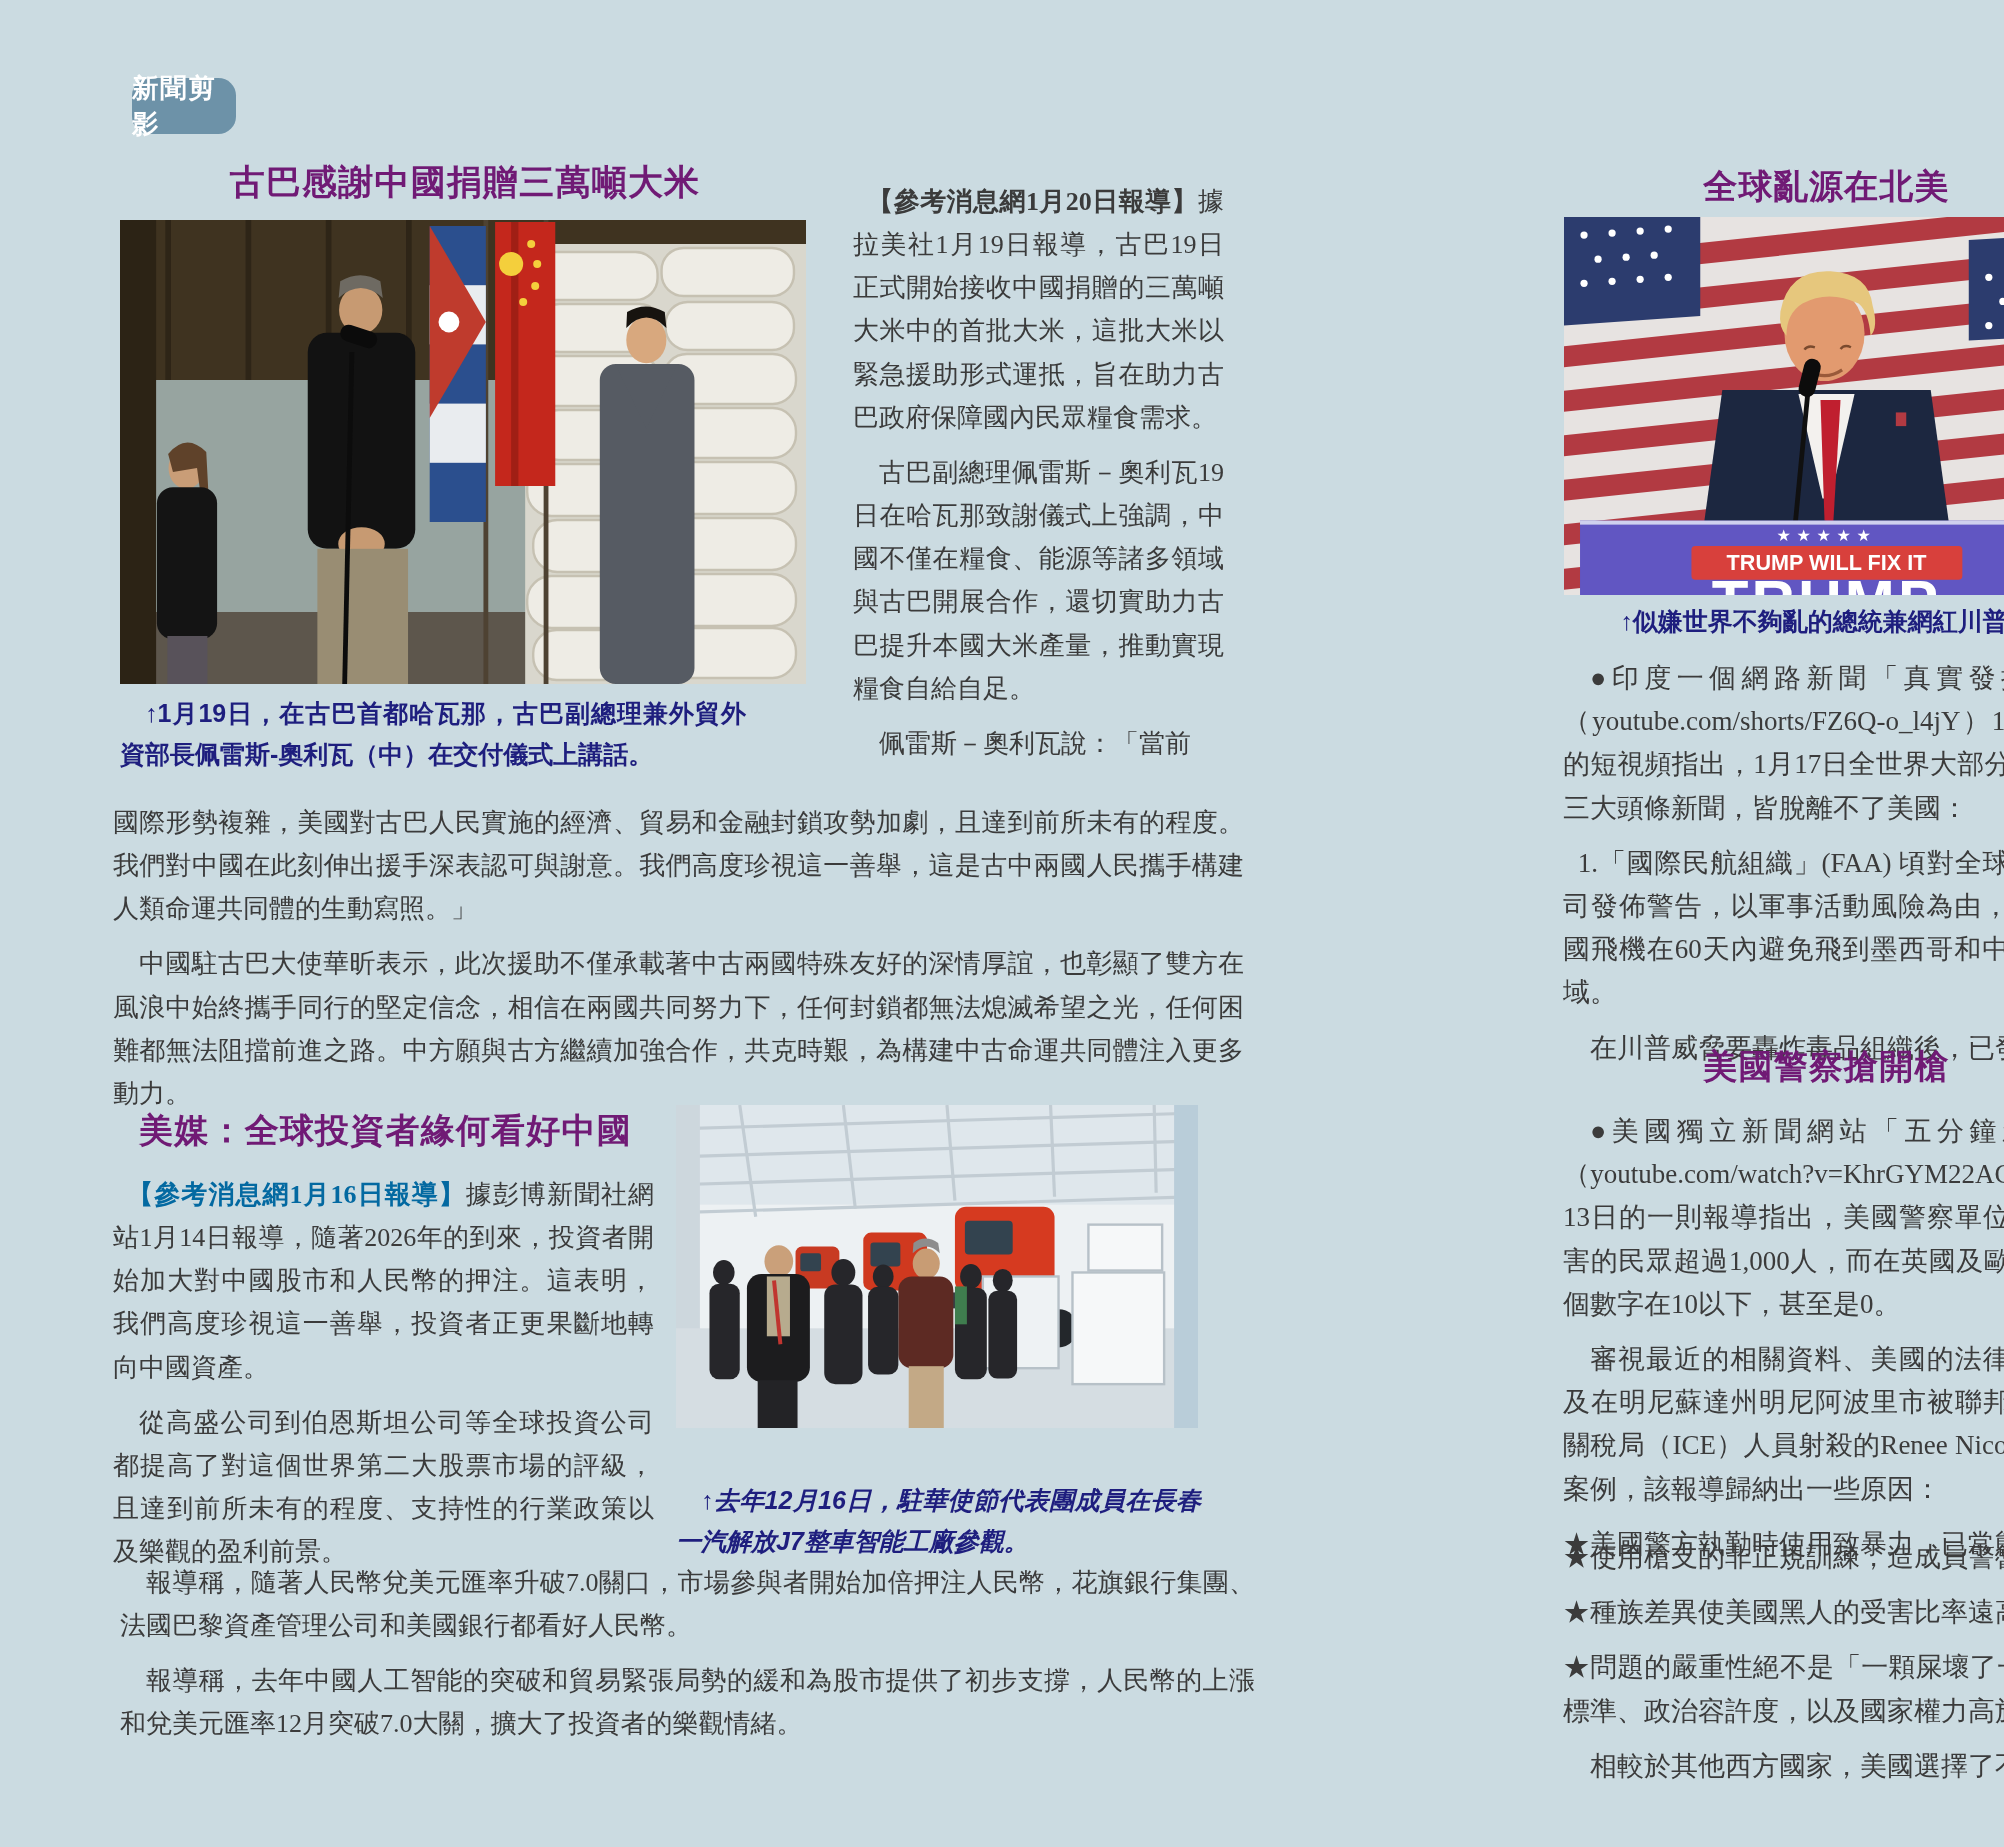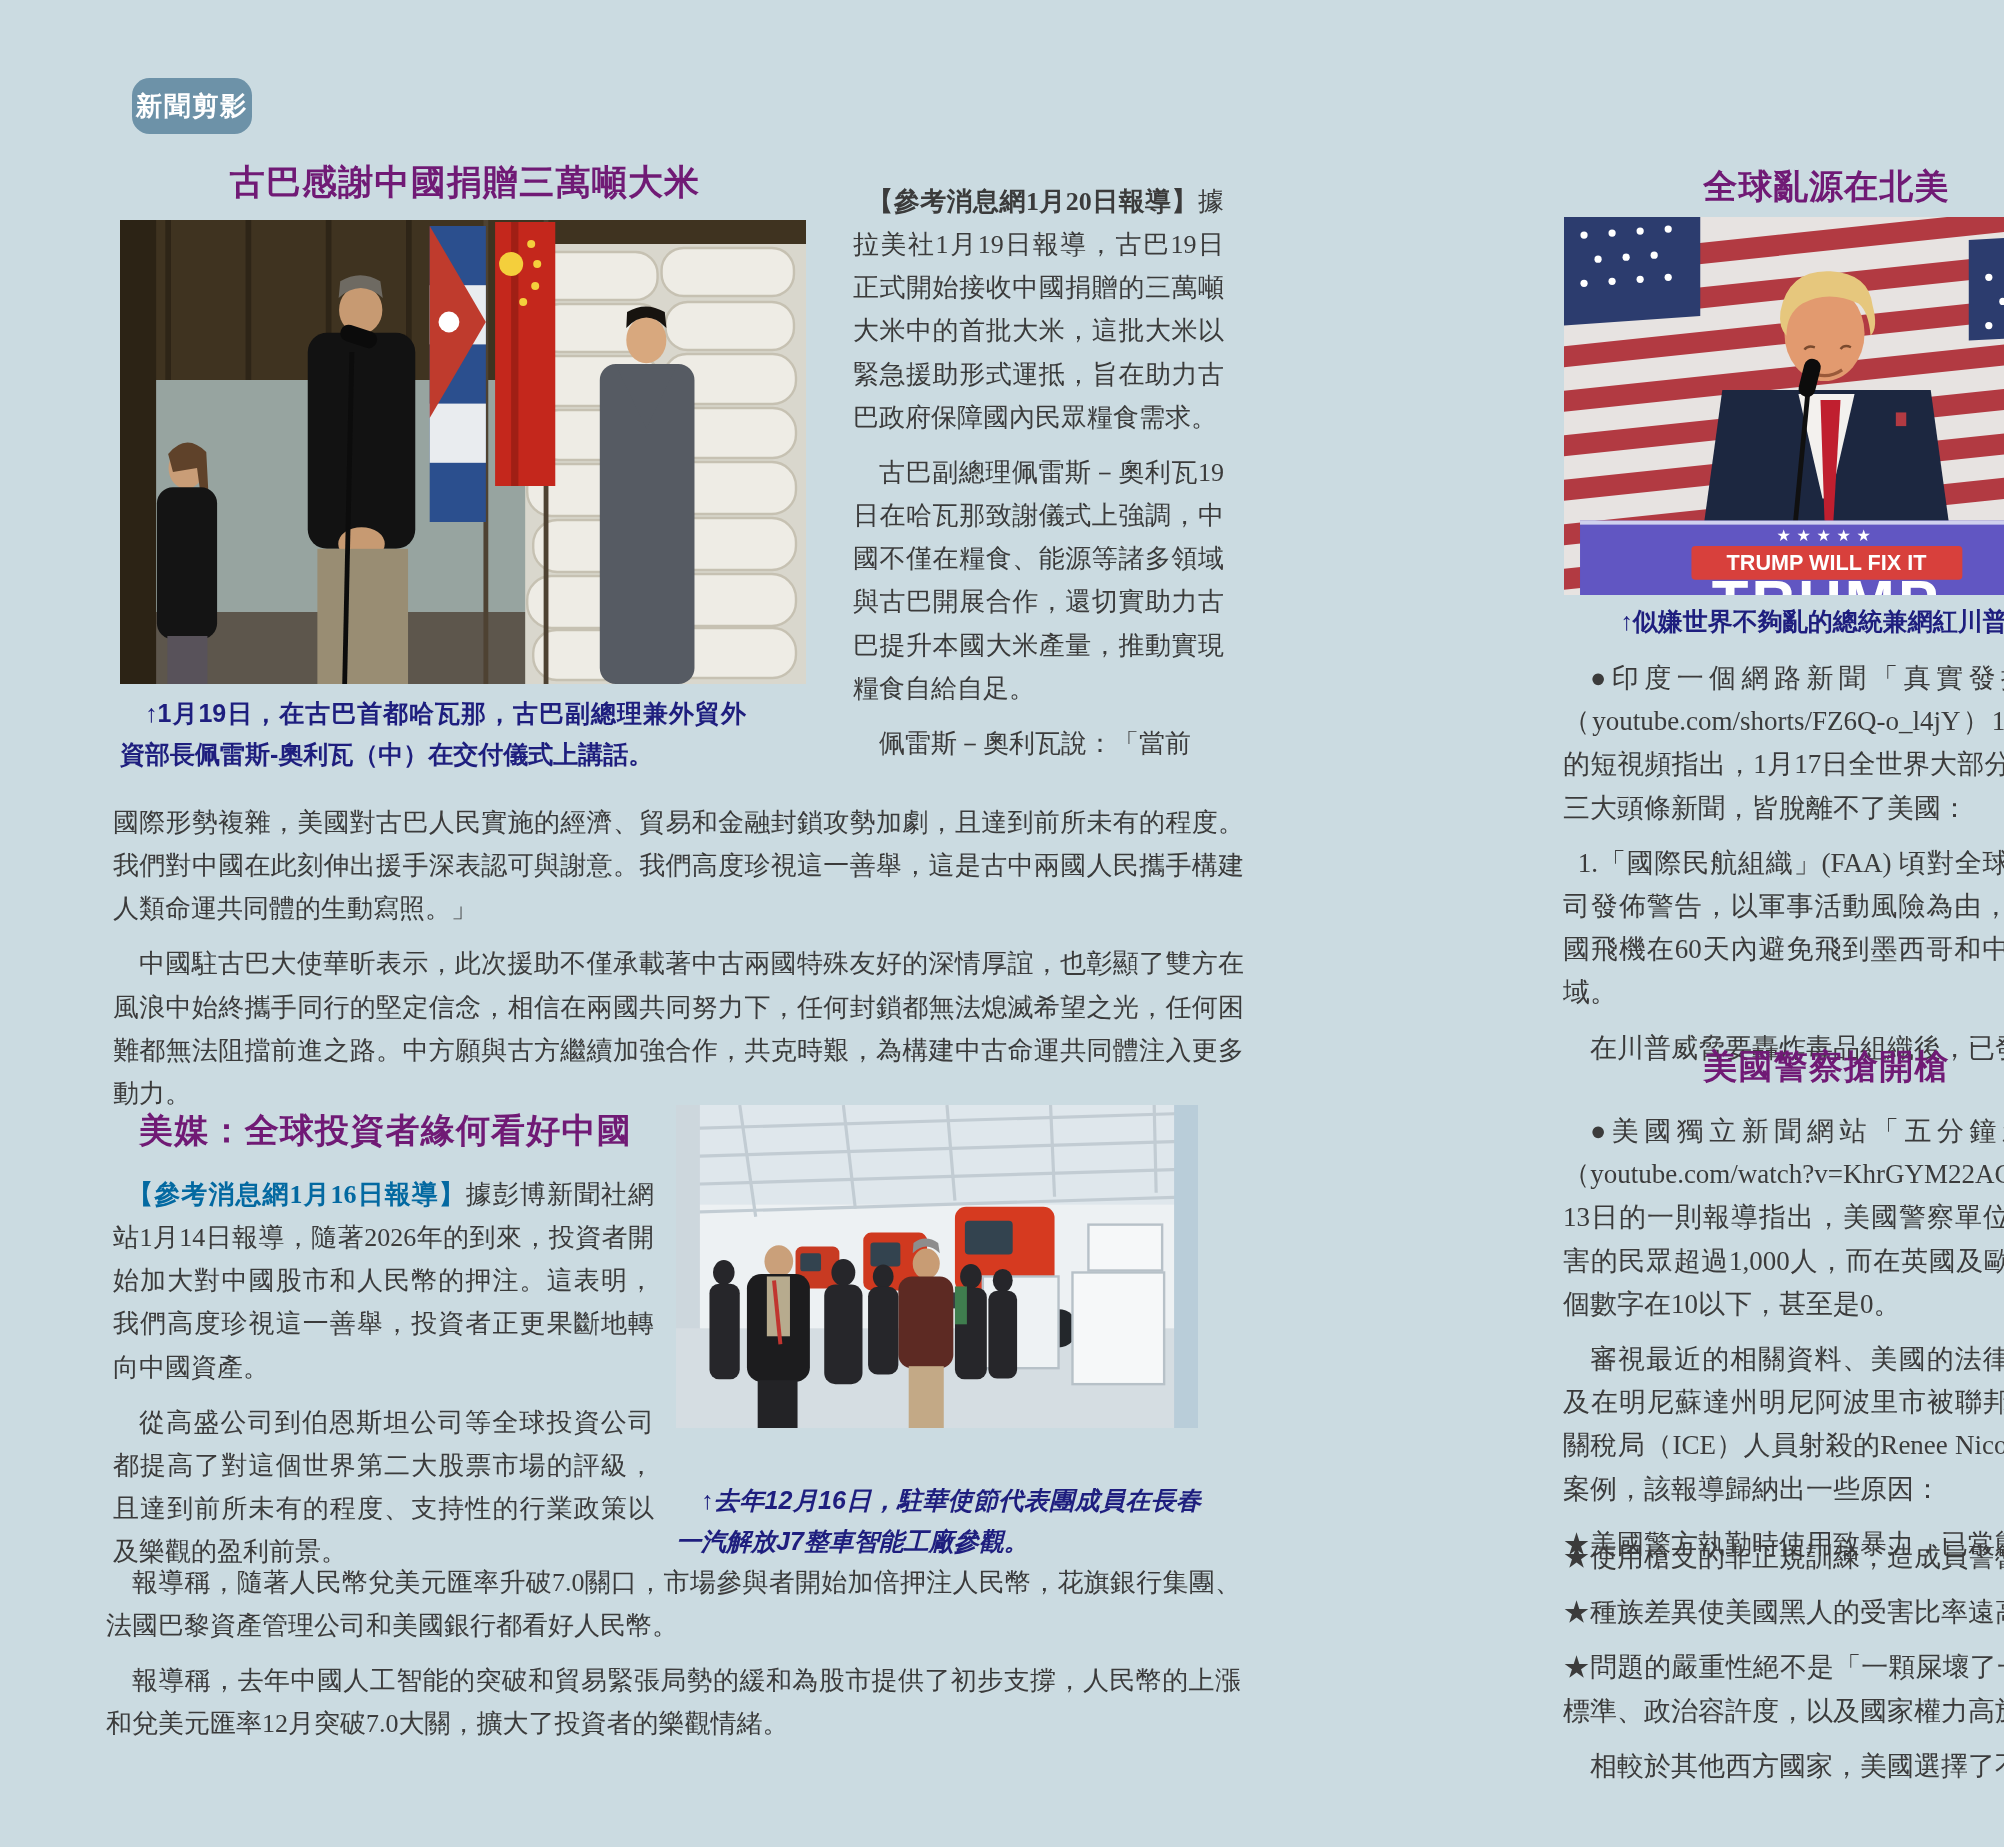--- a/index.html
+++ b/index.html
@@ -20,21 +20,21 @@
            font-size:25px;line-height:1.62;text-align:justify;}
   .caption.center{text-align:center;}
   .photo{display:block;}
   .photo svg{display:block;width:100%;height:100%;}
 </style>
 </head>
 <body>
 
 <div class="spread">
 
-  <div class="abs badge" style="left:132px;top:78px;width:120px;height:56px;">
+  <div class="abs badge" style="left:132px;top:78px;width:104px;height:56px;">
     <span>新聞剪影</span>
   </div>
 
   <div class="abs headline" style="left:120px;top:164px;width:690px;">古巴感謝中國捐贈三萬噸大米</div>
 
   <div class="abs photo" style="left:120px;top:220px;width:686px;height:464px;">
     <svg viewBox="0 0 1710 1160" preserveAspectRatio="none" aria-hidden="true">
       <rect width="1710" height="1160" fill="#55452c"></rect>
       <rect y="0" width="1710" height="430" fill="#3f3320"></rect>
       <g stroke="#2e2517" stroke-width="14">
@@ -192,21 +192,21 @@
             <rect x="84" y="448" width="76" height="240" rx="24"></rect>
         </g>
         <rect x="700" y="455" width="30" height="95" fill="#3f7d4e"></rect>
       </g>
       <rect x="1250" y="0" width="60" height="810" fill="#b9cdd9"></rect>
     </svg>
   </div>
 
   <div class="abs caption" style="left:676px;top:1480px;width:525px;text-indent:1em;font-style:italic;">↑去年12月16日，駐華使節代表團成員在長春一汽解放J7整車智能工廠參觀。</div>
 
-  <div class="abs btxt" style="left:94px;top:1549px;width:1159px;">
+  <div class="abs btxt" style="left:108px;top:1549px;width:1159px;">
     <p class="ind1">報導稱，隨著人民幣兌美元匯率升破7.0關口，市場參與者開始加倍押注人民幣，花旗銀行集團、法國巴黎資產管理公司和美國銀行都看好人民幣。</p>
     <p class="ind1">報導稱，去年中國人工智能的突破和貿易緊張局勢的緩和為股市提供了初步支撐，人民幣的上漲和兌美元匯率12月突破7.0大關，擴大了投資者的樂觀情緒。</p>
   </div>
 
   <div class="abs headline" style="left:1564px;top:168px;width:525px;font-size:34px;">全球亂源在北美</div>
 
   <div class="abs photo" style="left:1564px;top:217px;width:525px;height:378px;">
     <svg viewBox="0 0 1310 940" preserveAspectRatio="none" aria-hidden="true">
       <rect width="1310" height="940" fill="#e7e3e1"></rect>
       <g>

